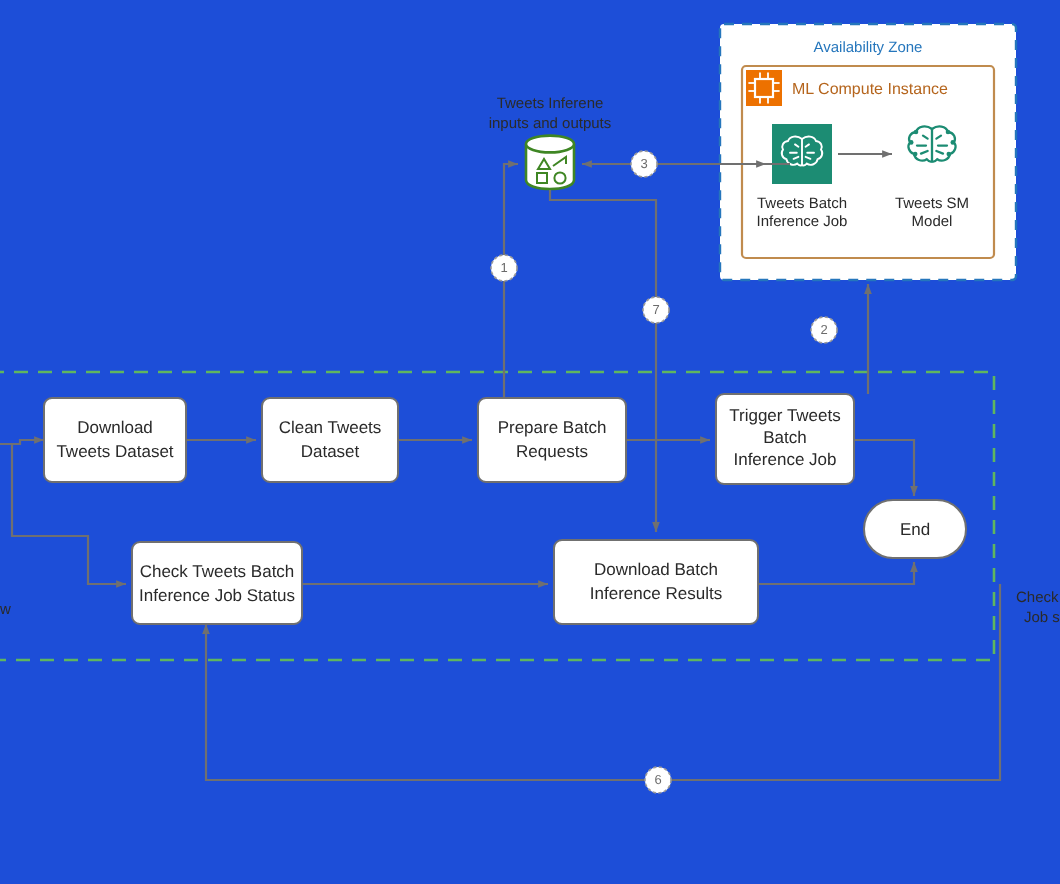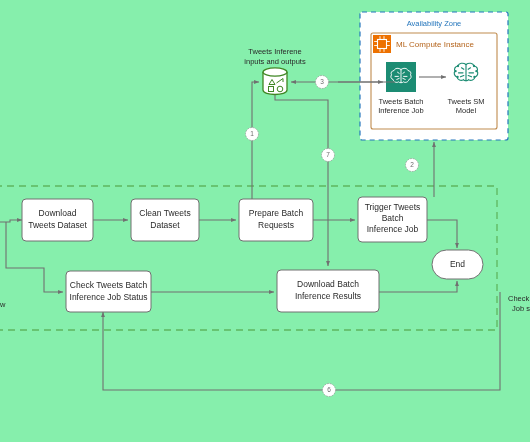--- a/index.html
+++ b/index.html
@@ -7,21 +7,21 @@
     padding: 0;
     background: #ffffff;
   }
   body {
     font-family: "Liberation Sans", sans-serif;
   }
   #canvas {
     position: relative;
     width: 530px;
     height: 442px;
-    background: #86efac;
+    background: #1d4ed8;
     overflow: hidden;
   }
   #diagram-svg {
     position: absolute;
     left: 0;
     top: 0;
   }
   .node-label {
     font-size: 8.5px;
     fill: #2a2a2a;

